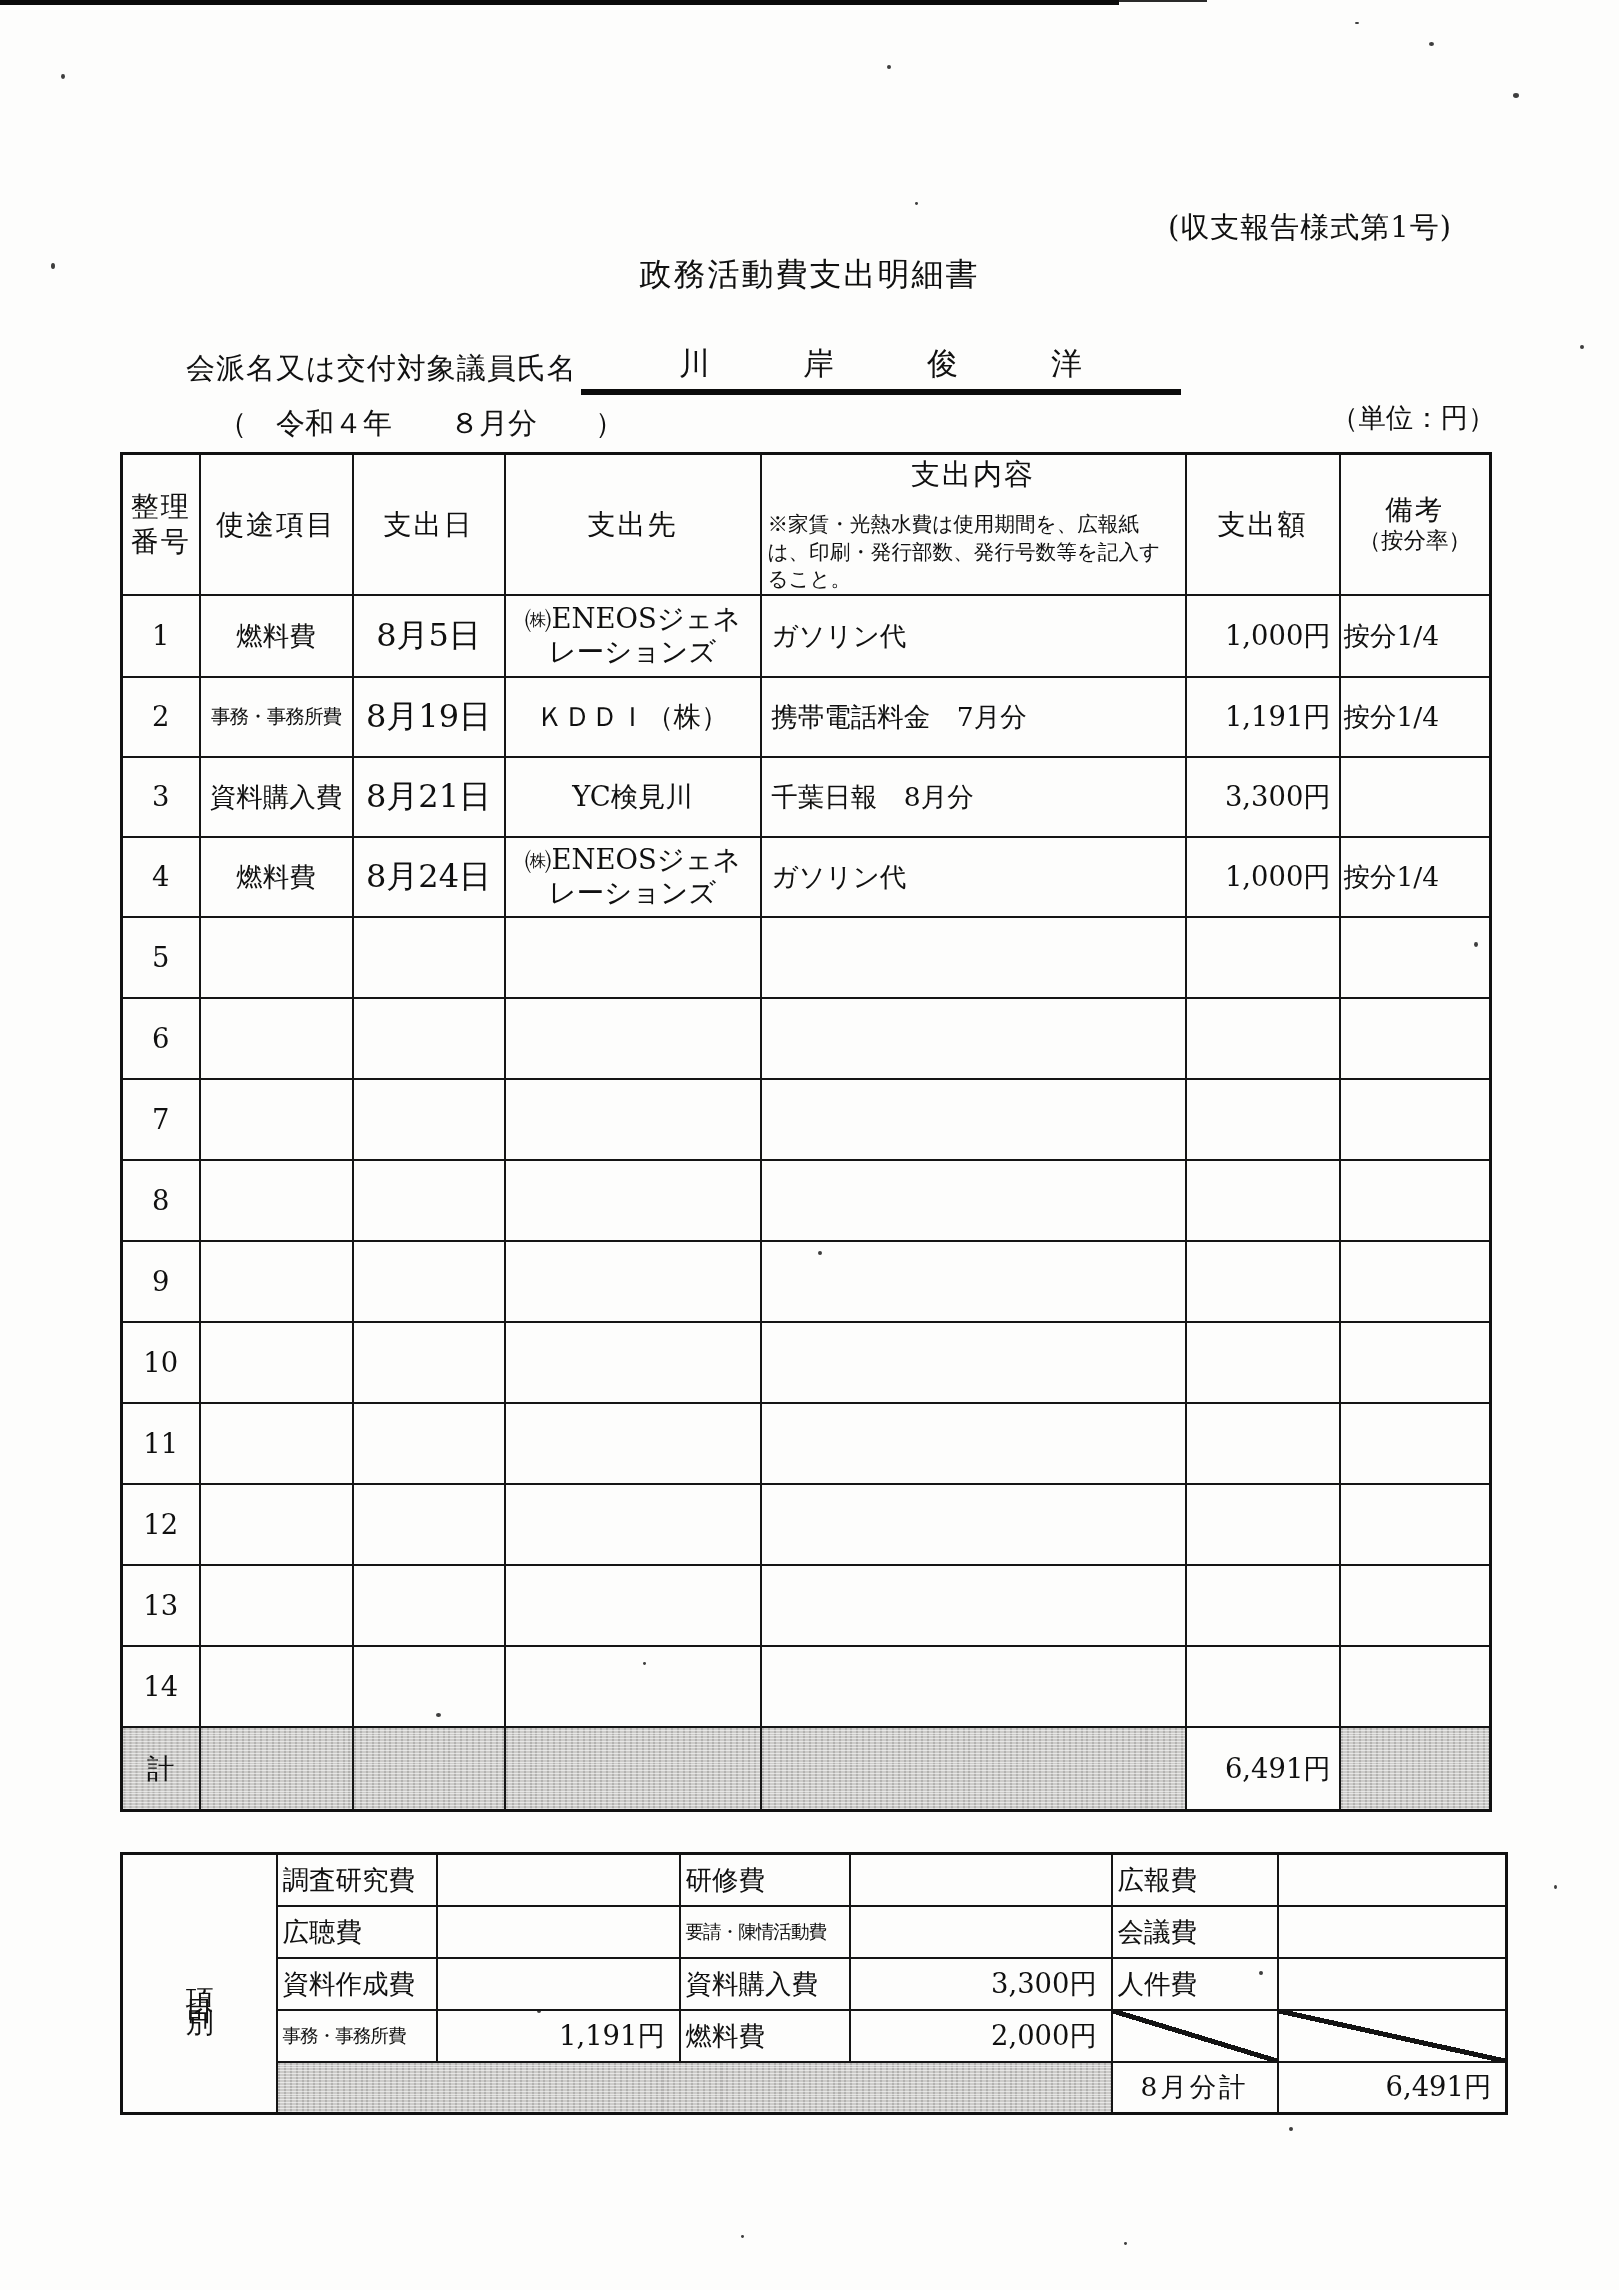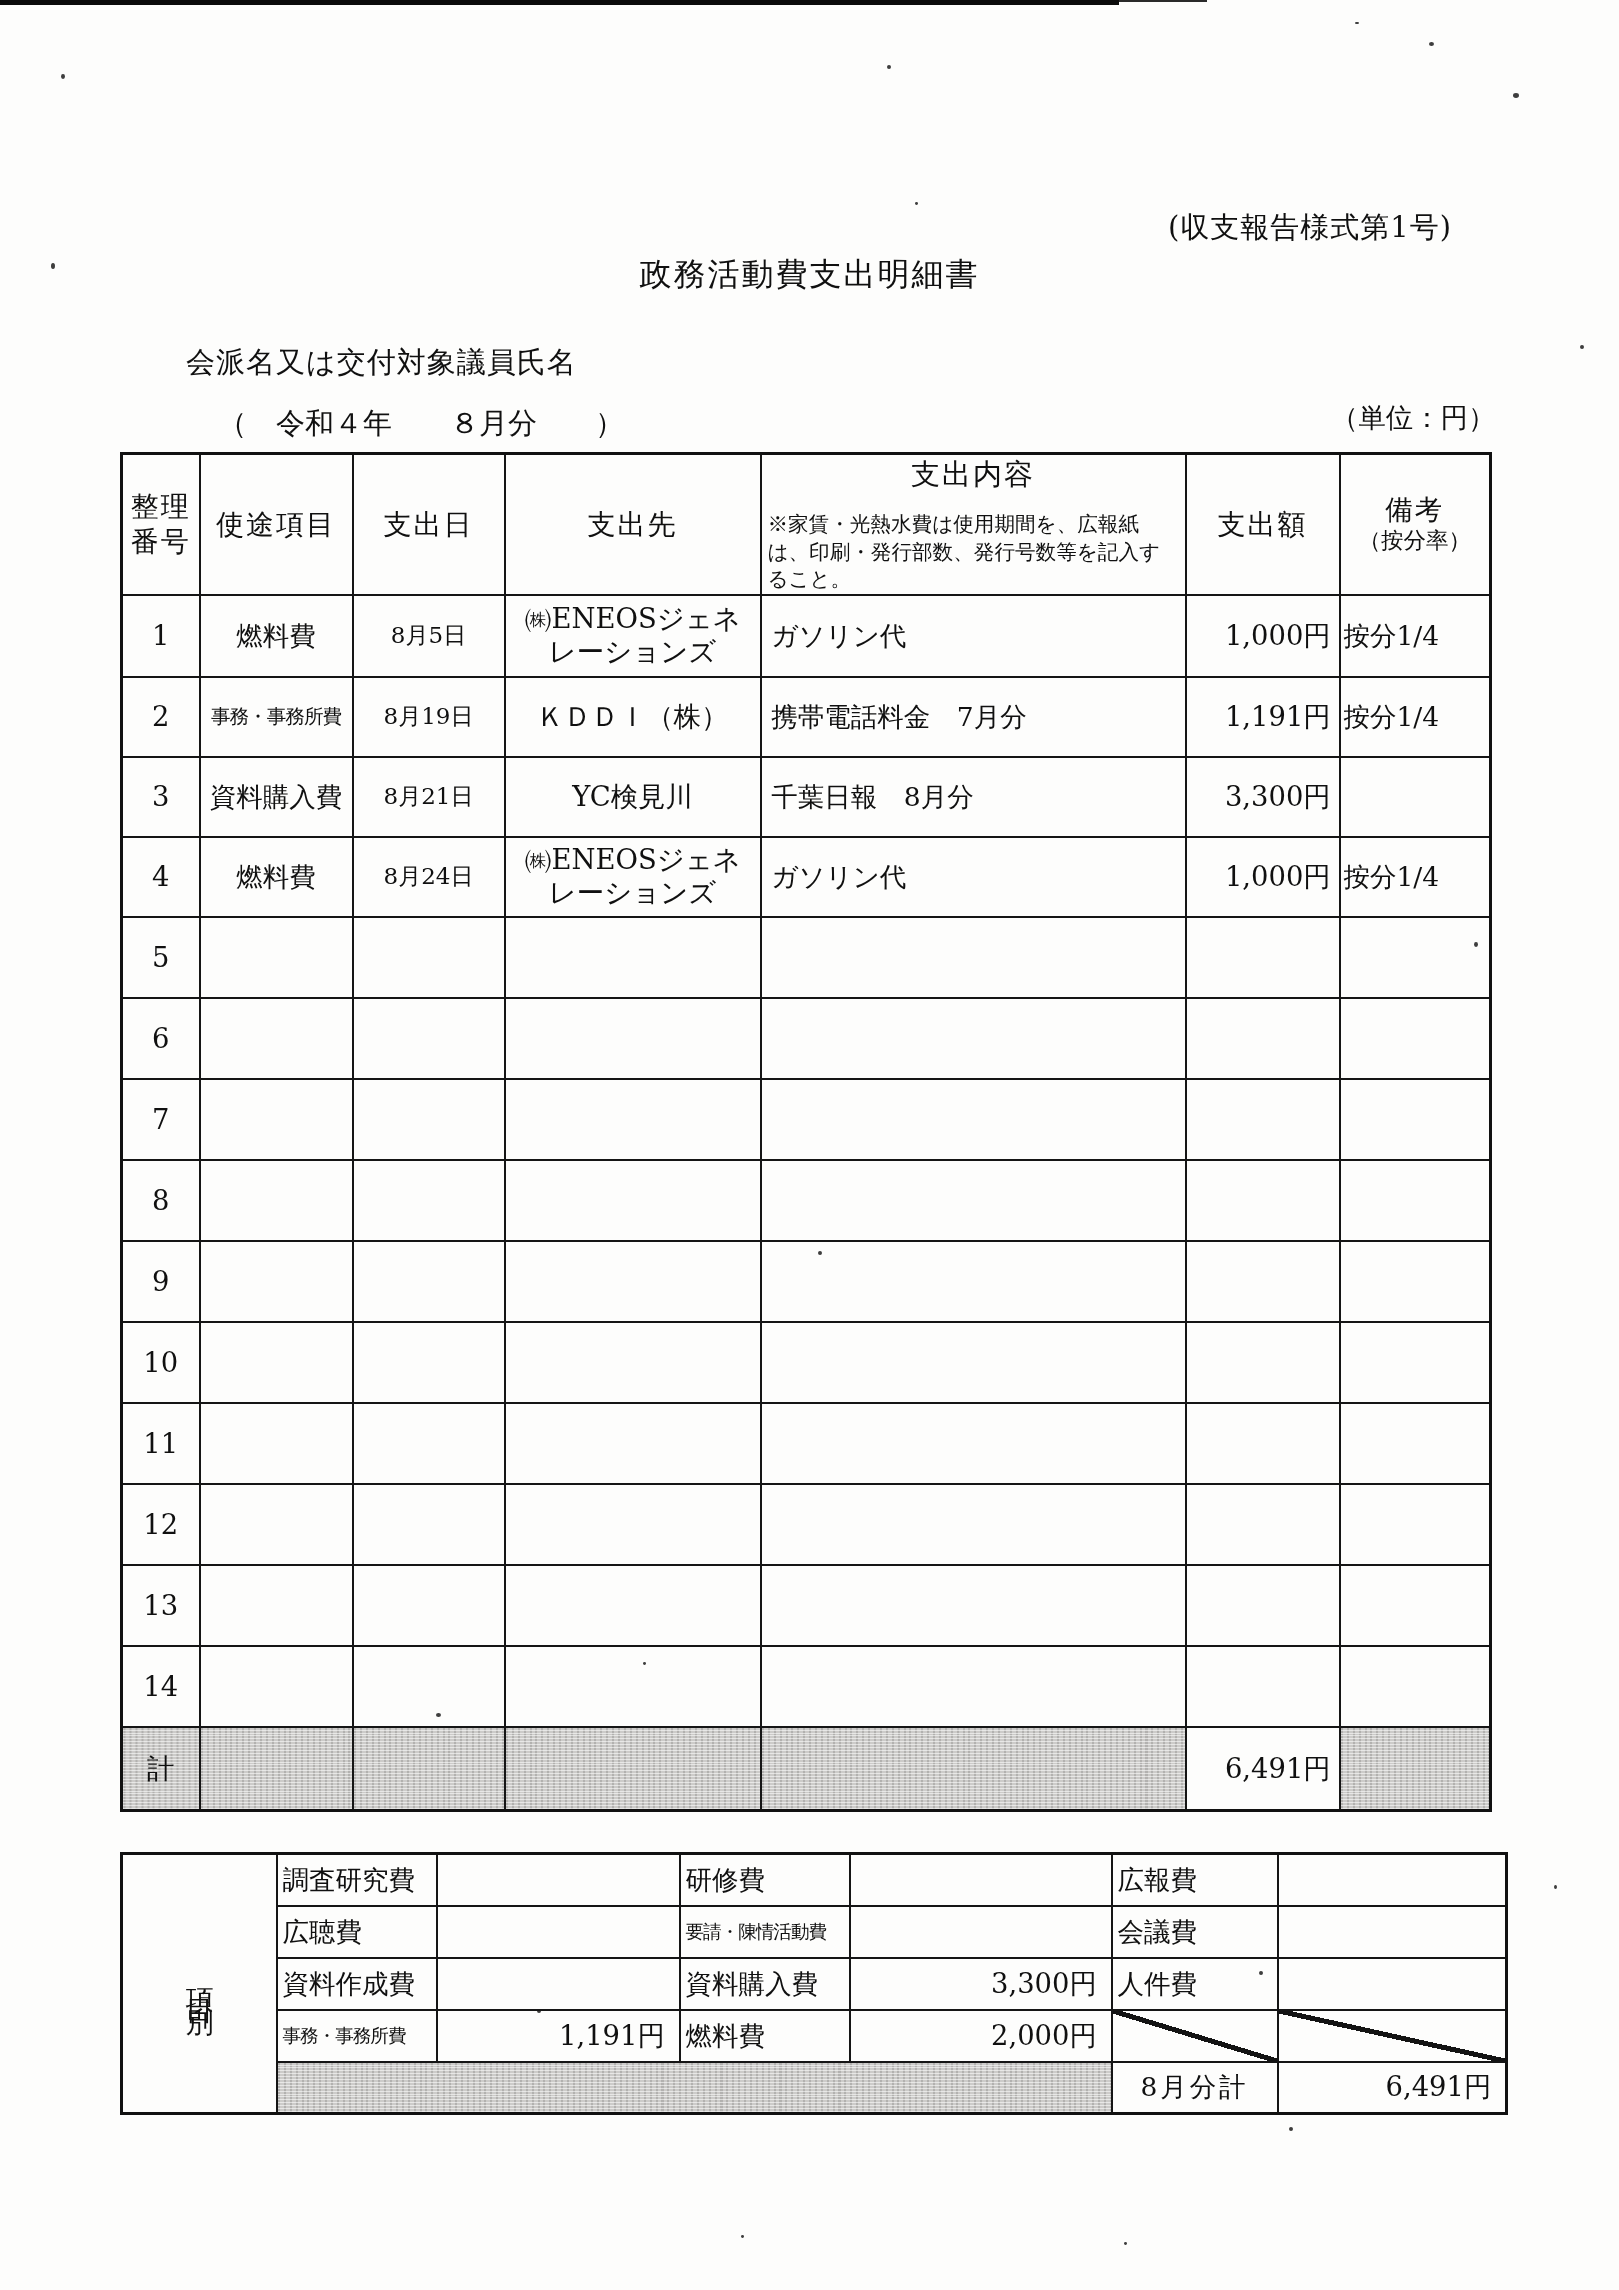--- a/index.html
+++ b/index.html
@@ -46,21 +46,21 @@
   .h-plain { font-size:28px; text-align:center; letter-spacing:2px; white-space:pre-line; line-height:1.25; }
   .h-detail .t { font-size:29px; text-align:center; letter-spacing:2px; margin-bottom:16px; }
   .h-detail .n { font-size:20.6px; text-align:left; line-height:1.34; padding:0 5.9px; letter-spacing:0; }
   .h-rem { text-align:center; line-height:1.2; }
   .h-rem .l1 { font-size:27.4px; letter-spacing:2px; }
   .h-rem .l2 { font-size:22.5px; }
 
   .c-no   { text-align:center; font-size:27.4px; }
   .c-cat  { text-align:center; font-size:26.5px; }
   .c-cat.small { font-size:19.6px; letter-spacing:-1px; }
-  .c-date { text-align:center; font-size:23px; }
+  .c-date { text-align:center; font-size:32px; }
   .c-payee{ text-align:center; font-size:27.4px; padding:2px 3.9px; white-space:pre-line; line-height:1.18; }
   .c-det  { text-align:left; font-size:26.5px; padding:0 9.8px; white-space:pre; }
   .c-amt  { text-align:right; font-size:27.4px; padding:0 7.8px; }
   .c-rem  { text-align:left; font-size:26.5px; padding:0 2.9px; }
 
   .hatch {
     background-color:#cccbc9;
     background-image:
       repeating-linear-gradient(0deg, rgba(255,255,255,.55) 0 1px, rgba(0,0,0,0) 1px 2.9px),
       repeating-linear-gradient(90deg, rgba(0,0,0,.13) 0 2px, rgba(0,0,0,0) 2px 5.9px);
@@ -109,20 +109,21 @@
   <div class="speck" style="left:537px;top:2009px;width:3.9px;height:3.9px;"></div>
   <div class="speck" style="left:1289px;top:2127px;width:3.9px;height:3.9px;"></div>
   <div class="speck" style="left:741px;top:2235px;width:2.9px;height:2.9px;"></div>
   <div class="speck" style="left:1124px;top:2242px;width:2.9px;height:2.9px;"></div>
 
   <div class="form-code">(収支報告様式第1号)</div>
   <div class="doc-title">政務活動費支出明細書</div>
 
   <div class="member-row">
     <span class="member-label">会派名又は交付対象議員氏名</span>
+    <span class="member-name">川　　　岸　　　俊　　　洋</span>
   </div>
 
   <div class="period">（　令和４年　　８月分　　）</div>
   <div class="unit-note">（単位：円）</div>
 
   <table class="main">
     <colgroup>
       <col style="width:78px">
         <col style="width:153px">
         <col style="width:152px">

